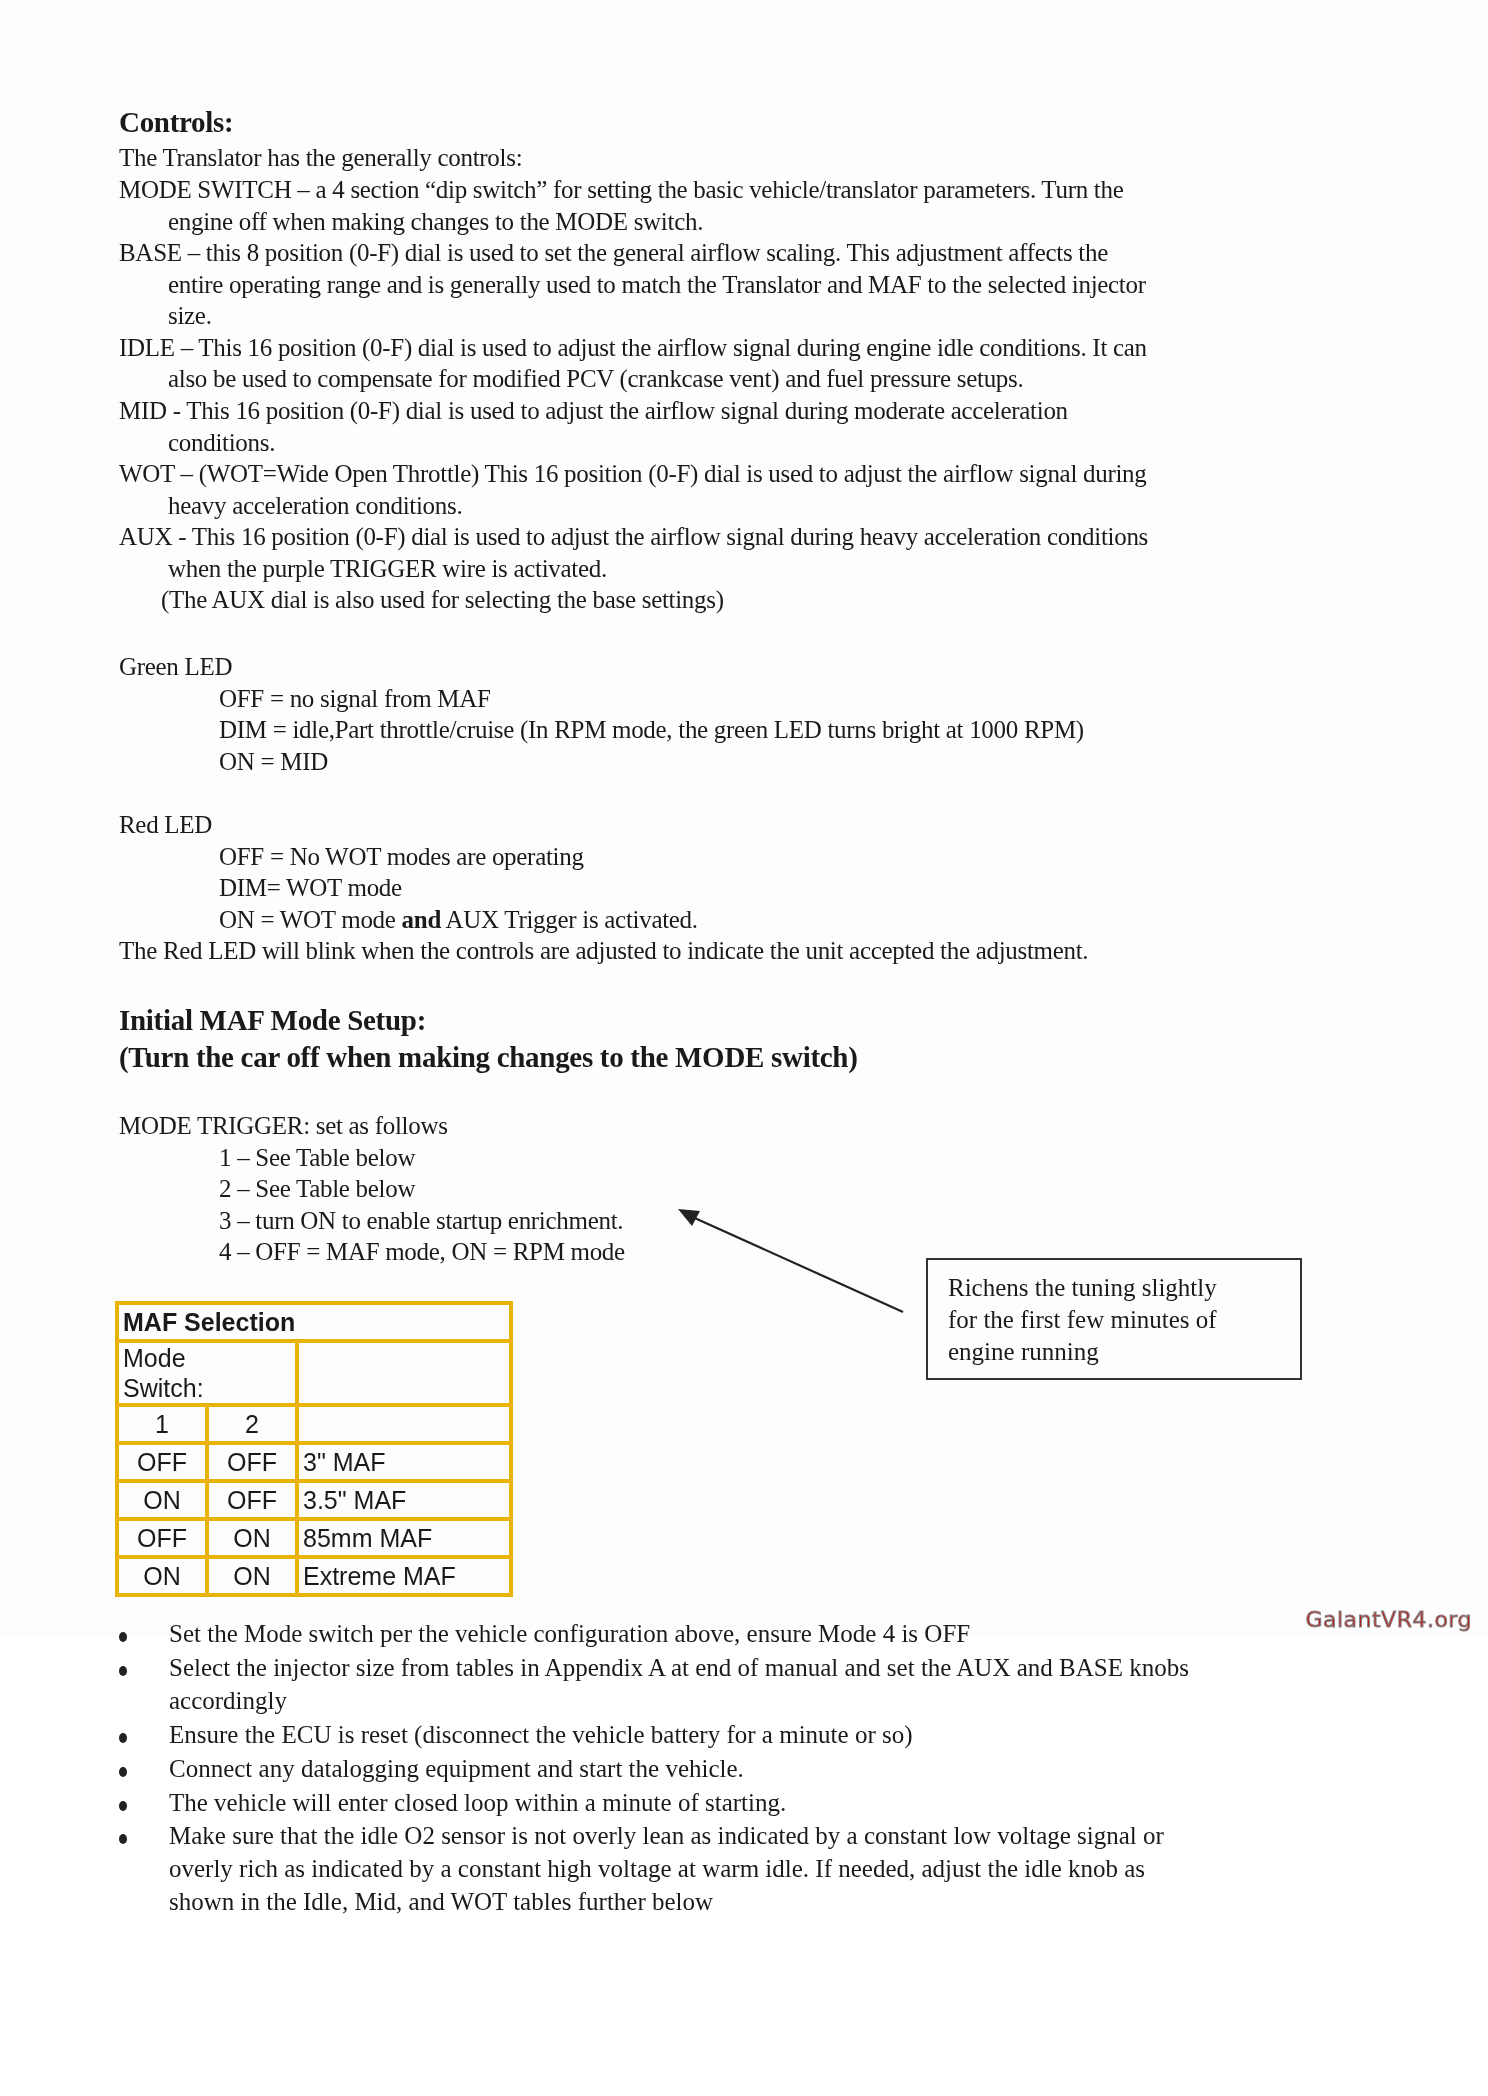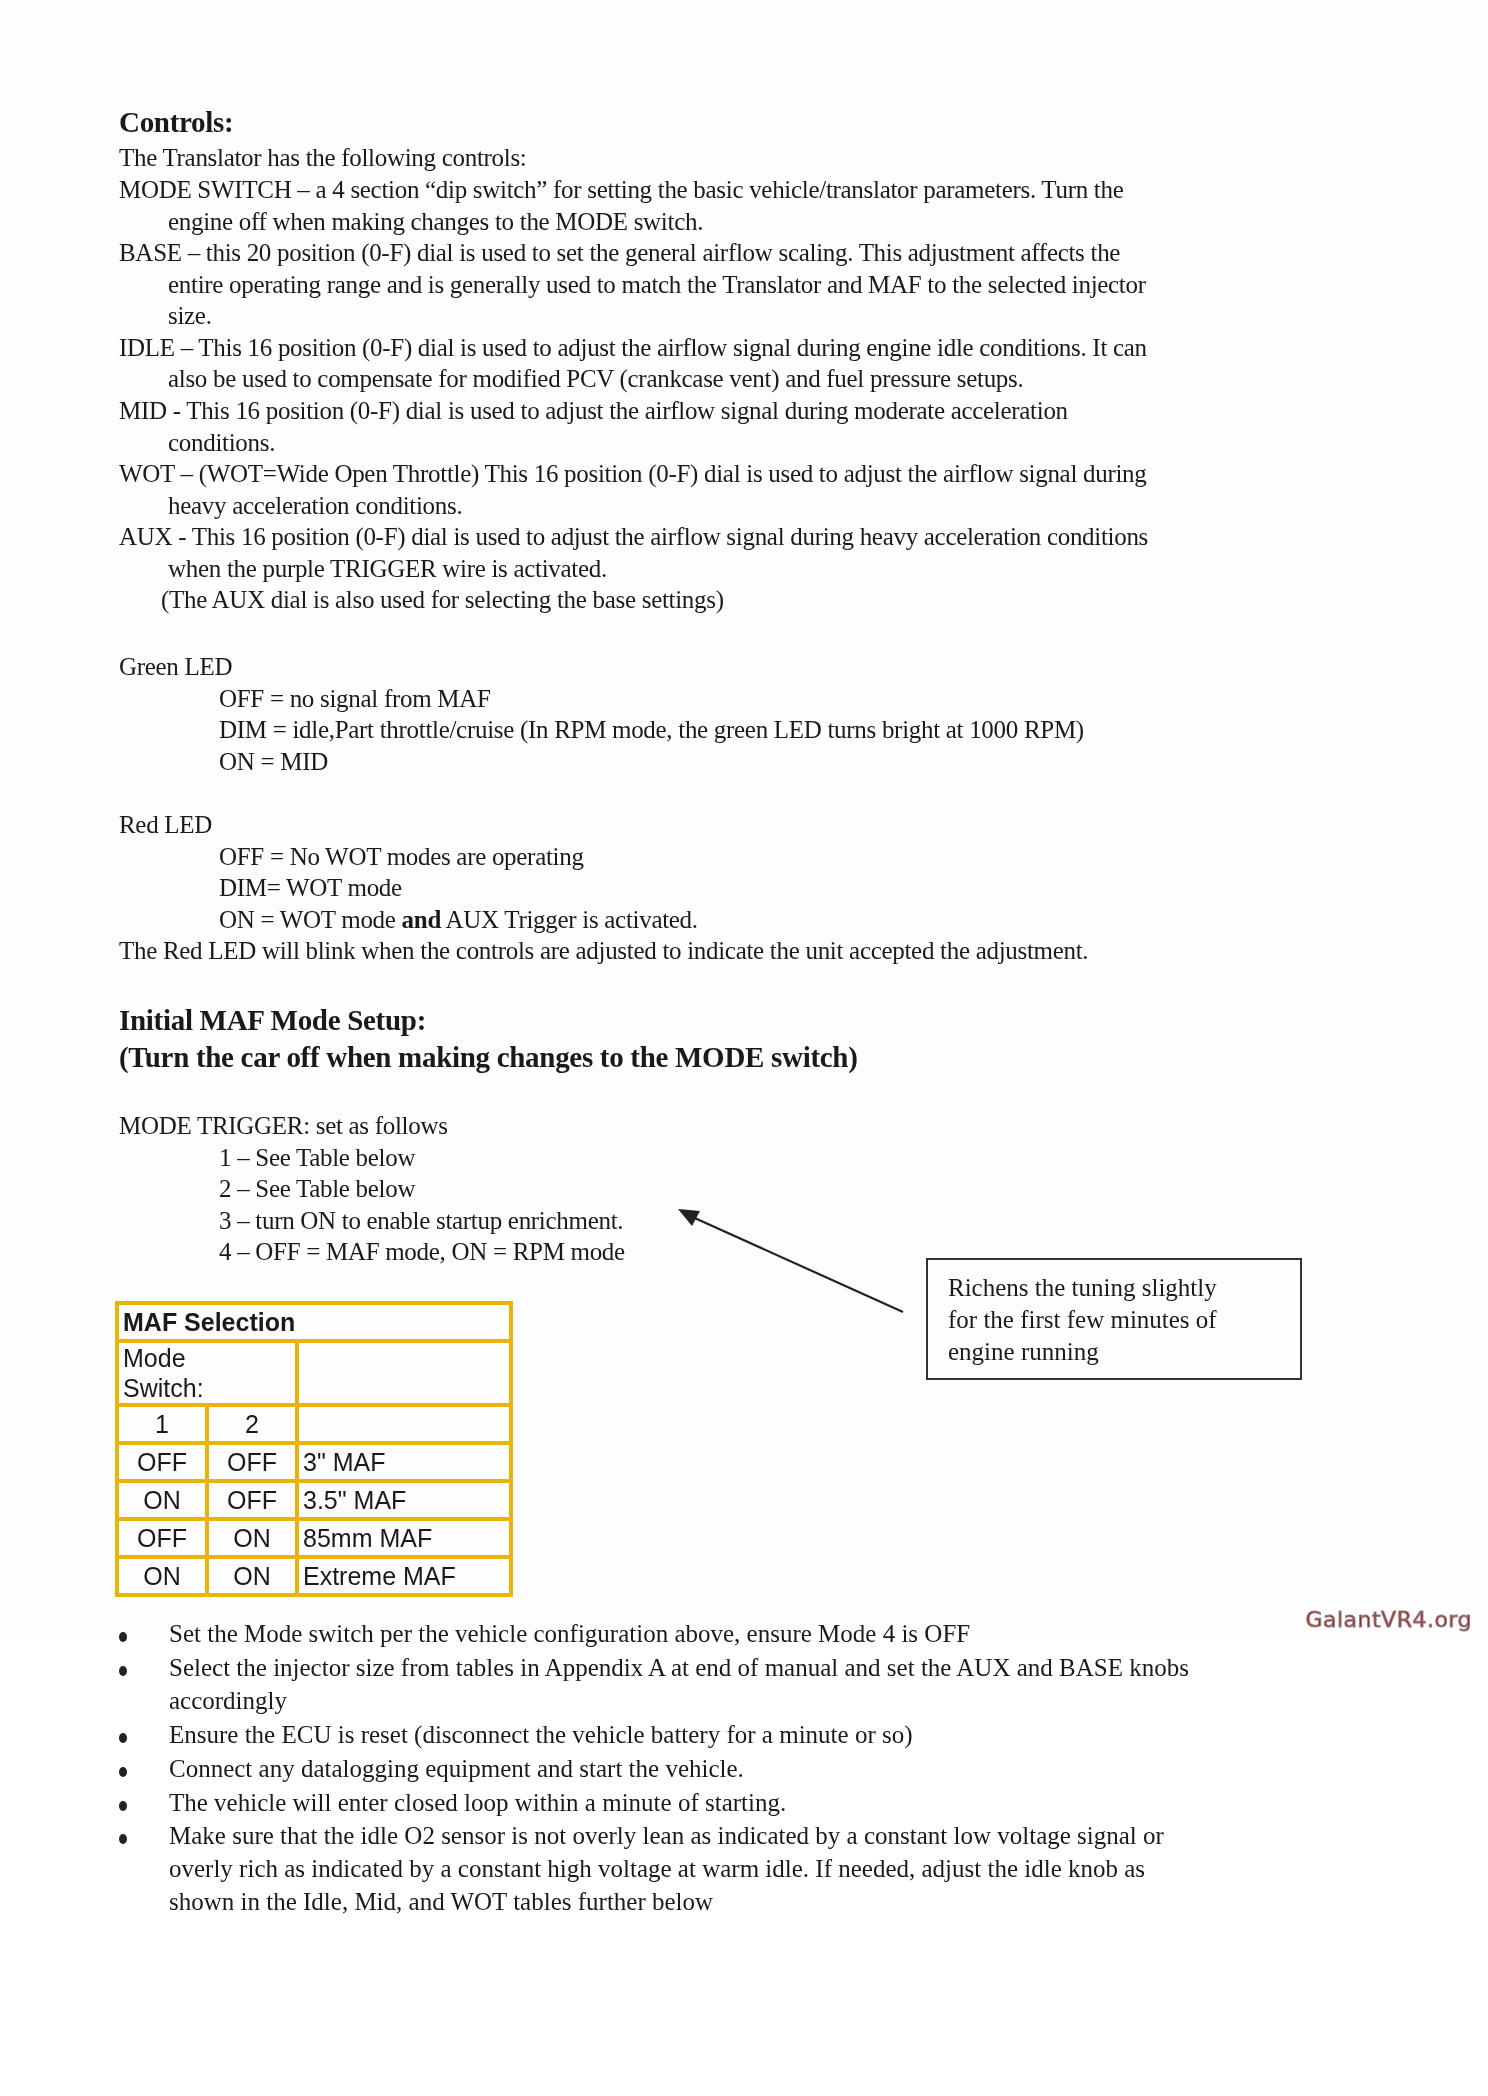--- a/index.html
+++ b/index.html
@@ -33,26 +33,26 @@
   .dotmark { display:inline-block; width:8px; height:10px; border-radius:50%; background:#222; margin-top:12px; }
   .wm { position:absolute; right:16px; bottom:4px; font-family:"DejaVu Sans",sans-serif; font-size:22px;
         color:#b91c1c; -webkit-text-stroke:1px #888; letter-spacing:0.5px; }
 </style>
 </head>
 <body>
 
 <div class="page">
 
   <div class="ln h" style="top:107px;">Controls:</div>
-  <div class="ln" style="top:142px;">The Translator has the following controls:</div>
+  <div class="ln" style="top:142px;">The Translator has the generally controls:</div>
 
   <div class="ln" style="top:174px;">MODE SWITCH – a 4 section “dip switch” for setting the basic vehicle/translator parameters.  Turn the</div>
   <div class="ln ind" style="top:206px;">engine off when making changes to the MODE switch.</div>
 
-  <div class="ln" style="top:237px;">BASE – this 20 position (0-F) dial is used to set the general airflow scaling.  This adjustment affects the</div>
+  <div class="ln" style="top:237px;">BASE – this 8 position (0-F) dial is used to set the general airflow scaling.  This adjustment affects the</div>
   <div class="ln ind" style="top:269px;">entire operating range and is generally used to match the Translator and MAF to the selected injector</div>
   <div class="ln ind" style="top:300px;">size.</div>
 
   <div class="ln" style="top:332px;">IDLE – This 16 position (0-F) dial is used to adjust the airflow signal during engine idle conditions.  It can</div>
   <div class="ln ind" style="top:363px;">also be used to compensate for modified PCV (crankcase vent) and fuel pressure setups.</div>
 
   <div class="ln" style="top:395px;">MID - This 16 position (0-F) dial is used to adjust the airflow signal during moderate acceleration</div>
   <div class="ln ind" style="top:427px;">conditions.</div>
 
   <div class="ln" style="top:458px;">WOT – (WOT=Wide Open Throttle) This 16 position (0-F) dial is used to adjust the airflow signal during</div>

